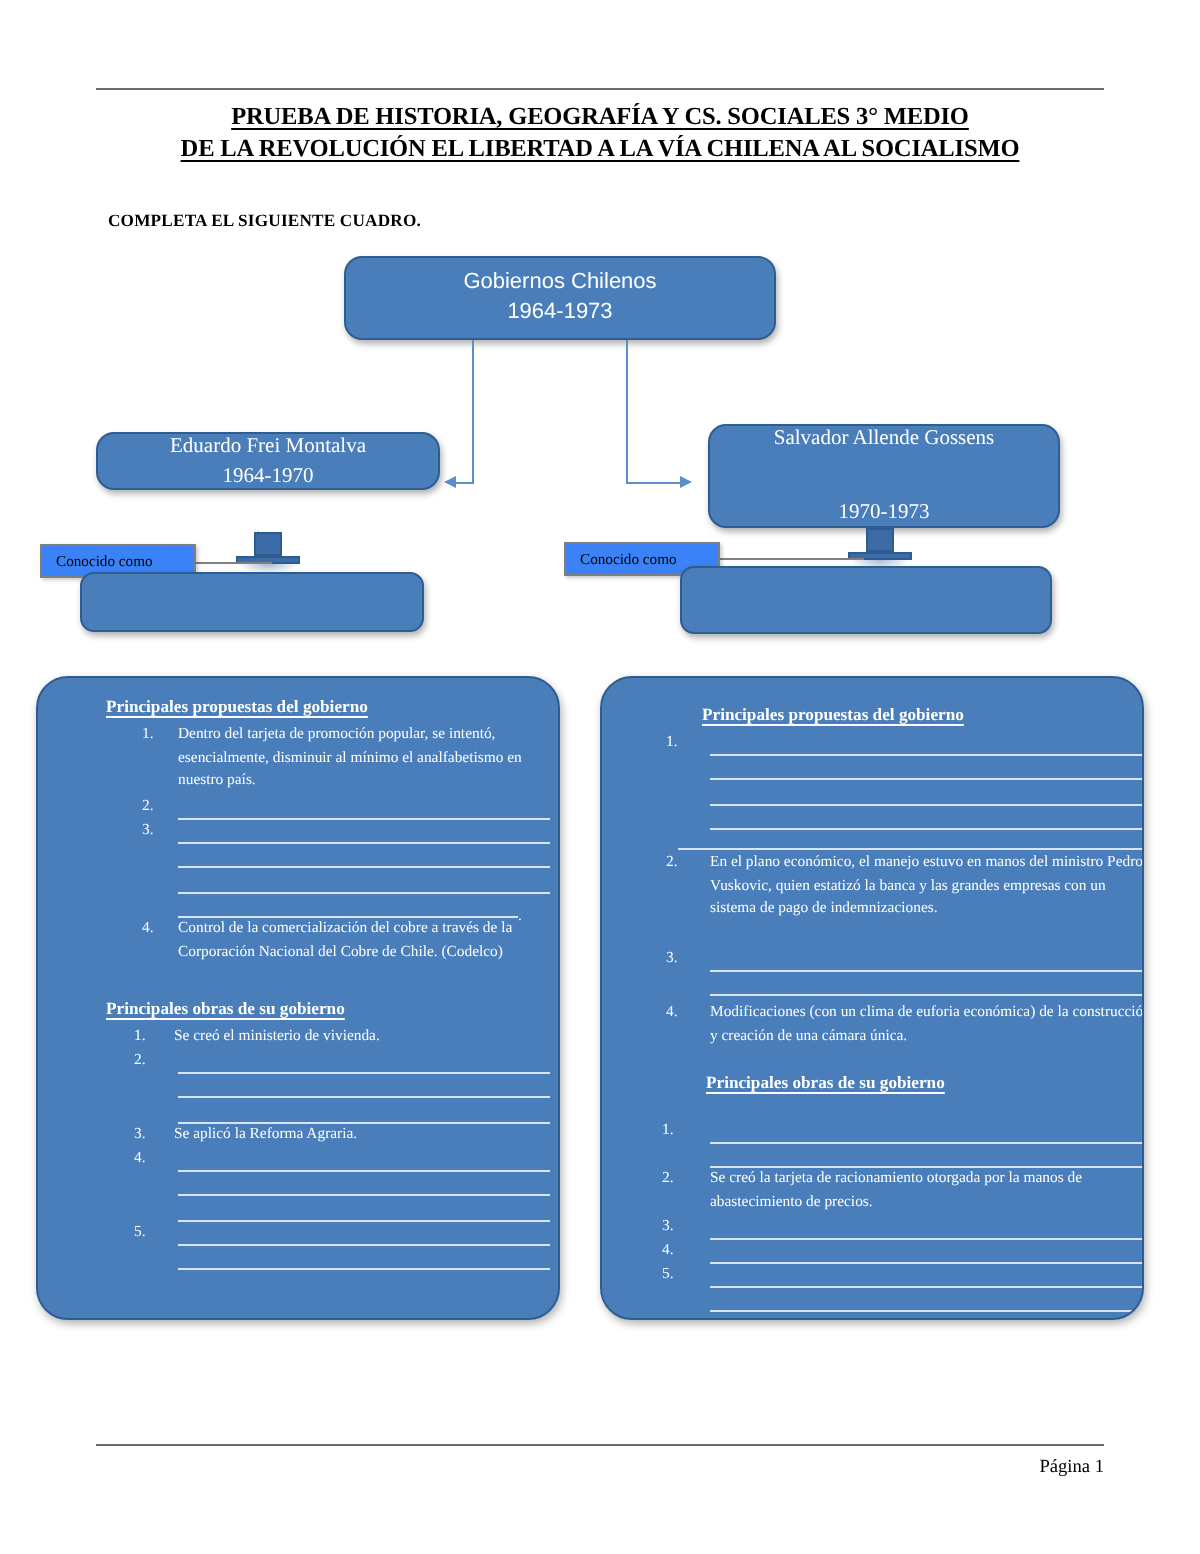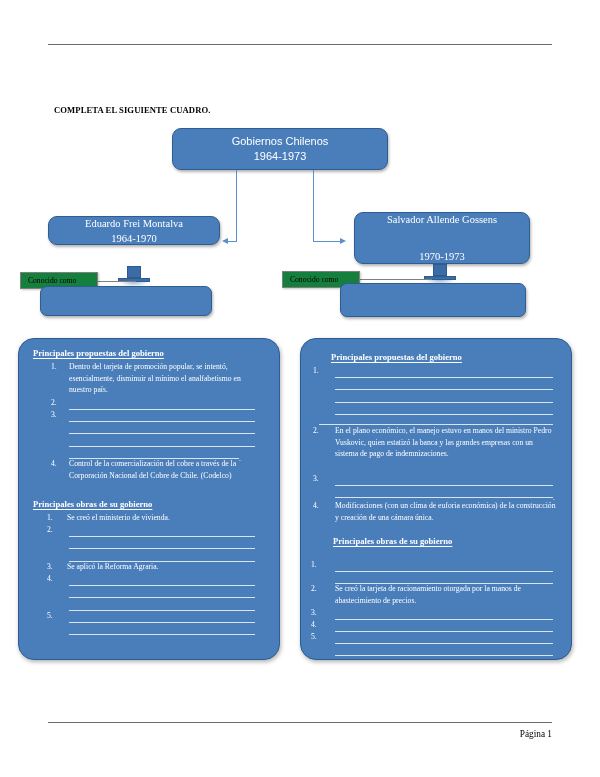--- a/index.html
+++ b/index.html
@@ -106,21 +106,21 @@
     border-top: 3.5px solid transparent;
     border-bottom: 3.5px solid transparent;
   }
   .arrow-left  { border-right: 6px solid #5b8fc9; }
   .arrow-right { border-left: 6px solid #5b8fc9; }
 
   
   .callout-label {
     position: absolute;
     box-sizing: border-box;
-    background: #15803d;
+    background: #3b82f6;
     border: 1px solid #7f7f7f;
     font-size: 7.6px;
     color: #000000;
     padding: 3px 19px 3px 7px;
     white-space: nowrap;
     box-shadow: 1px 1px 2px rgba(0,0,0,0.22);
   }
   .callout-stem {
     position: absolute;
     height: 1.3px;
@@ -177,21 +177,21 @@
     background: #4a7ebb;
     border: 1.2px solid #2e5d91;
     border-radius: 16px;
     color: #ffffff;
     box-shadow: 1px 2px 4px rgba(0,0,0,0.30);
     overflow: hidden;
   }
   #panel-left  { left: 18px;  top: 338px; width: 262px; height: 322px; }
   #panel-right { left: 300px; top: 338px; width: 272px; height: 322px; }
 
-  .panel-inner { position: relative; width: 100%; height: 100%; }
+  .panel-inner { position: relative; width: 100%; height: 100%; margin-left: 20px; }
 
   .sec-head {
     position: absolute;
     font-size: 8.6px;
     font-weight: bold;
     text-decoration: underline;
     text-underline-offset: 2px;
     white-space: nowrap;
   }
 
@@ -242,20 +242,22 @@
     text-align: right;
     font-size: 9.3px;
   }
 </style>
 </head>
 <body>
 
 <div id="header-rule"></div>
 
 <div id="doc-title">
+  <span class="tline">PRUEBA DE HISTORIA, GEOGRAFÍA Y CS. SOCIALES  3° MEDIO</span>
+  <span class="tline">DE LA REVOLUCIÓN EL LIBERTAD A LA VÍA CHILENA AL SOCIALISMO</span>
 </div>
 
 <div id="instruction">COMPLETA EL SIGUIENTE CUADRO.</div>
 
 <div class="flow-box" id="box-top">
   <span class="l1">Gobiernos Chilenos</span>
   <span class="l2">1964-1973</span>
 </div>
 
 <div class="conn conn-v" style="left:236px; top:170px; width:1.3px; height:72px;"></div>

